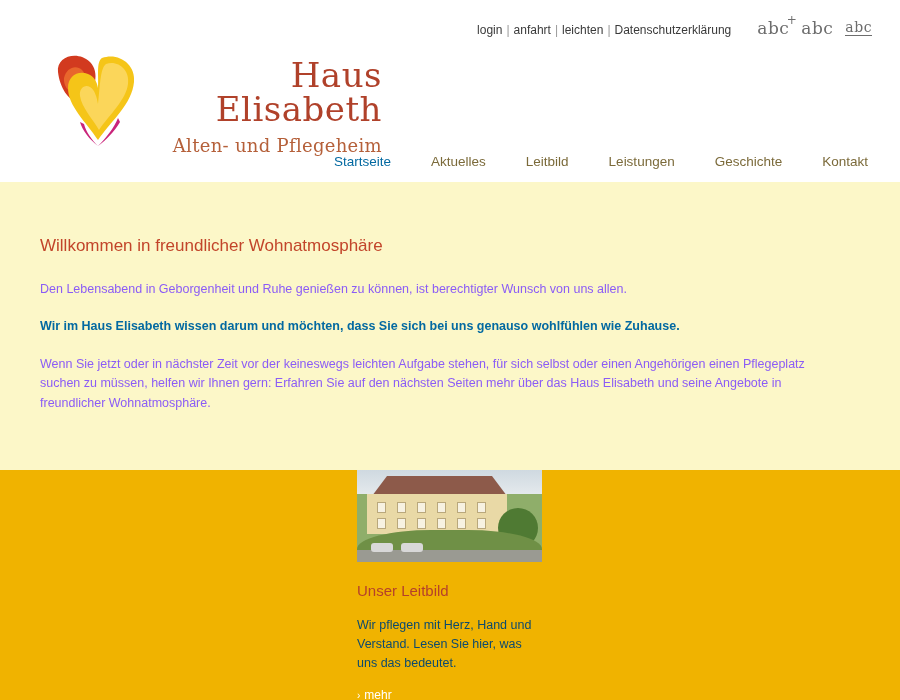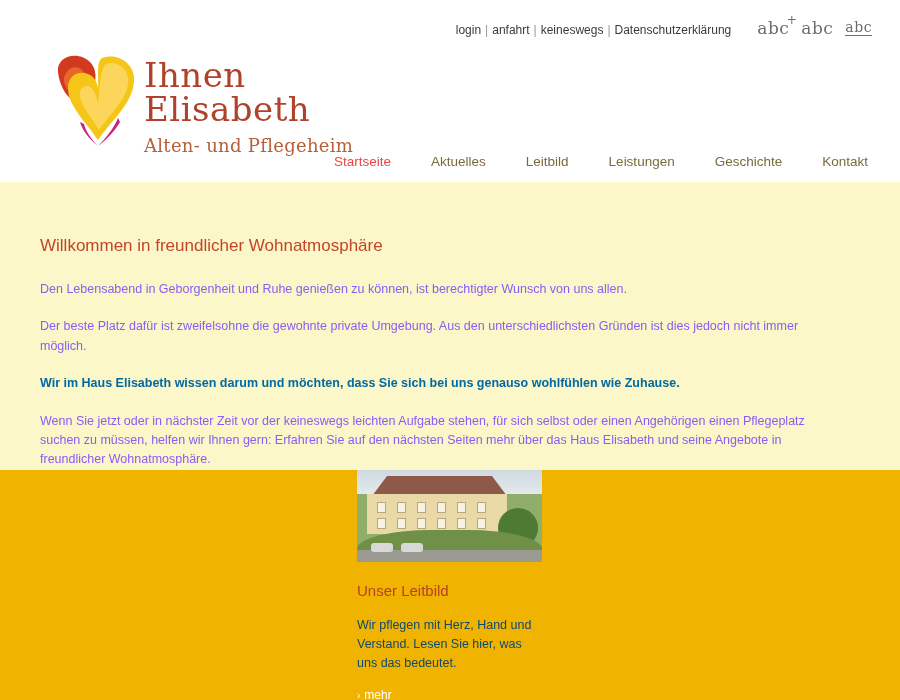--- a/index.html
+++ b/index.html
@@ -22,20 +22,21 @@
   }
 
   
   .topbar {
     position: absolute;
     top: 0;
     left: 0;
     width: 900px;
     height: 182px;
     background: #ffffff;
+    text-align: right;
   }
   .utility {
     position: absolute;
     top: 20px;
     right: 28px;
     display: flex;
     align-items: flex-start;
     font-size: 12px;
     color: #444444;
   }
@@ -133,21 +134,21 @@
   }
   .nav-item {
     font-size: 13.5px;
     color: #7b6a3a;
     margin-left: 40px;
     text-decoration: none;
     white-space: nowrap;
     cursor: pointer;
   }
   .nav-item.first { margin-left: 0; }
-  .nav-item.active { color: #ef4444; }
+  .nav-item.active { color: #0369a1; }
 
   
   .intro {
     position: absolute;
     top: 182px;
     left: 0;
     width: 900px;
     height: 288px;
     background: #fcf7c8;
     box-sizing: border-box;
@@ -283,21 +284,21 @@
 <div class="page">
 
   <div class="topbar">
 
     <div class="utility">
       <div class="utility-links">
         <a href="#">login</a>
         <span class="utility-sep">|</span>
         <a href="#">anfahrt</a>
         <span class="utility-sep">|</span>
-        <a href="#">keineswegs</a>
+        <a href="#">leichten</a>
         <span class="utility-sep">|</span>
         <a href="#">Datenschutzerklärung</a>
       </div>
 
       <div class="font-sizers">
         <span class="fs">
           <span>abc</span>
           <span class="sup">+</span>
         </span>
         <span class="fs">
@@ -315,39 +316,38 @@
         <svg width="92" height="100" viewBox="0 0 92 100" xmlns="http://www.w3.org/2000/svg">
           <path d="M6 24 C4 8 26 2 38 14 C48 24 44 44 30 52 C20 58 8 42 6 24 Z" fill="#d23a1f"></path>
           <path d="M12 30 C14 20 24 16 30 22 C36 28 32 40 24 44 C18 47 11 38 12 30 Z" fill="#e8662c"></path>
           <path d="M50 10 C66 4 84 16 82 34 C80 56 60 72 46 92 C34 74 16 58 16 40 C16 28 26 22 36 26 C42 28 45 34 46 40 C47 28 44 14 50 10 Z" fill="#f5c518"></path>
           <path d="M54 16 C66 12 78 22 76 36 C74 52 58 66 47 82 C40 70 30 60 28 48 C27 40 33 36 38 39 C43 42 45 50 46 56 C48 40 48 20 54 16 Z" fill="#fbd65a"></path>
           <path d="M28 74 C30 82 38 92 46 98 C40 92 34 84 32 76 Z" fill="#c9247a"></path>
           <path d="M66 70 C62 80 54 90 46 98 C54 92 62 84 68 74 Z" fill="#c9247a"></path>
         </svg>
       </div>
       <div class="logo-text">
-        <div class="logo-title">Ihnen Elisabeth</div>
+        <div class="logo-title">Haus Elisabeth</div>
         <div class="logo-sub">Alten- und Pflegeheim</div>
       </div>
     </div>
 
     <nav class="mainnav">
       <a href="#" class="nav-item first active">Startseite</a>
       <a href="#" class="nav-item">Aktuelles</a>
       <a href="#" class="nav-item">Leitbild</a>
       <a href="#" class="nav-item">Leistungen</a>
       <a href="#" class="nav-item">Geschichte</a>
       <a href="#" class="nav-item">Kontakt</a>
     </nav>
   </div>
 
   <section class="intro">
     <h1>Willkommen in freundlicher Wohnatmosphäre</h1>
     <p>Den Lebensabend in Geborgenheit und Ruhe genießen zu können, ist berechtigter Wunsch von uns allen.</p>
-    <p>Der beste Platz dafür ist zweifelsohne die gewohnte private Umgebung. Aus den unterschiedlichsten Gründen ist dies jedoch nicht immer möglich.</p>
     <p class="bold">Wir im Haus Elisabeth wissen darum und möchten, dass Sie sich bei uns genauso wohlfühlen wie Zuhause.</p>
     <p class="last">Wenn Sie jetzt oder in nächster Zeit vor der keineswegs leichten Aufgabe stehen, für sich selbst oder einen Angehörigen einen Pflegeplatz suchen zu müssen, helfen wir Ihnen gern: Erfahren Sie auf den nächsten Seiten mehr über das Haus Elisabeth und seine Angebote in freundlicher Wohnatmosphäre.</p>
   </section>
 
   <section class="lower">
     <div class="lower-left-fill"></div>
     <div class="lower-right-fill"></div>
 
     <div class="teaser">
       <div class="teaser-img">

